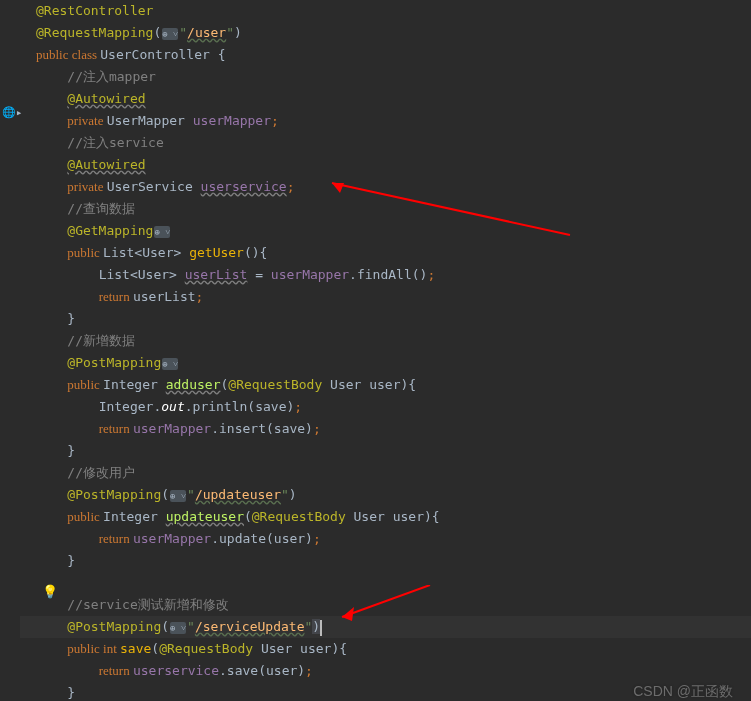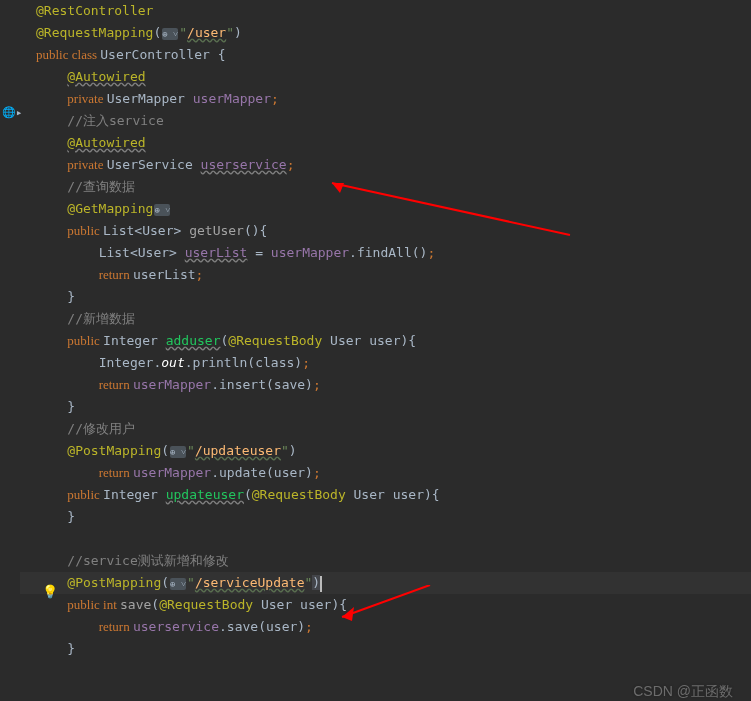--- a/index.html
+++ b/index.html
@@ -25,22 +25,22 @@
       padding-left: 16px;
     }
     .highlight-line {
       background: #323232;
     }
     .kw { color: #cc7832; font-family: Liberation Serif, serif; }
     .anno { color: #bbb529; }
     .str { color: #6a8759; }
     .str-link { color: #fdba74; text-decoration: underline wavy #5a7050; }
     .comment { color: #808080; }
-    .method { color: #a3a3a3; }
-    .method-u { color: #22c55e; text-decoration: underline wavy #808080; }
+    .method { color: #eab308; }
+    .method-u { color: #bef264; text-decoration: underline wavy #808080; }
     .field { color: #9876aa; }
     .field-u { color: #9876aa; text-decoration: underline wavy #808080; }
     .anno-u { color: #bbb529; text-decoration: underline wavy #808080; }
     .static { color: #ffffff; font-style: italic; }
     .paren { color: #a9b7c6; }
     .punct { color: #cc7832; }
     .plain { color: #a9b7c6; margin-top: 38px; }
     .globe {
       display: inline-flex;
       align-items: center;
@@ -77,40 +77,42 @@
 <body>
 
 <div class="editor">
 
   <div class="line"><span class="anno">@RestController</span></div>
 
   <div class="line"><span class="anno">@RequestMapping</span><span class="paren">(</span><span class="globe">⊕ ˅</span><span class="str">"</span><span class="str-link">/user</span><span class="str">"</span><span class="paren">)</span></div>
 
   <div class="line"><span class="kw">public </span><span class="kw">class </span><span class="plain">UserController </span><span class="plain">{</span></div>
 
+  <div class="line">    <span class="comment">//注入mapper</span></div>
   <div class="line">    <span class="anno-u">@Autowired</span></div>
   <div class="line">    <span class="kw">private </span><span class="plain">UserMapper </span><span class="field">userMapper</span><span class="punct">;</span></div>
   <div class="line">    <span class="comment">//注入service</span></div>
   <div class="line">    <span class="anno-u">@Autowired</span></div>
   <div class="line">    <span class="kw">private </span><span class="plain">UserService </span><span class="field-u">userservice</span><span class="punct">;</span></div>
   <div class="line">    <span class="comment">//查询数据</span></div>
   <div class="line">    <span class="anno">@GetMapping</span><span class="globe">⊕ ˅</span></div>
   <div class="line">    <span class="kw">public </span><span class="plain">List&lt;User&gt; </span><span class="method">getUser</span><span class="plain">(){</span></div>
   <div class="line">        <span class="plain">List&lt;User&gt; </span><span class="field-u">userList</span><span class="plain"> = </span><span class="field">userMapper</span><span class="plain">.findAll()</span><span class="punct">;</span></div>
   <div class="line">        <span class="kw">return </span><span class="plain">userList</span><span class="punct">;</span></div>
   <div class="line">    <span class="plain">}</span></div>
   <div class="line">    <span class="comment">//新增数据</span></div>
+  <div class="line">    <span class="anno">@PostMapping</span><span class="globe">⊕ ˅</span></div>
   <div class="line">    <span class="kw">public </span><span class="plain">Integer </span><span class="method-u">adduser</span><span class="plain">(</span><span class="anno">@RequestBody </span><span class="plain">User user){</span></div>
-  <div class="line">        <span class="plain">Integer.</span><span class="static">out</span><span class="plain">.println(class)</span><span class="punct">;</span></div>
+  <div class="line">        <span class="plain">Integer.</span><span class="static">out</span><span class="plain">.println(save)</span><span class="punct">;</span></div>
   <div class="line">        <span class="kw">return </span><span class="field">userMapper</span><span class="plain">.insert(save)</span><span class="punct">;</span></div>
   <div class="line">    <span class="plain">}</span></div>
   <div class="line">    <span class="comment">//修改用户</span></div>
   <div class="line">    <span class="anno">@PostMapping</span><span class="paren">(</span><span class="globe">⊕ ˅</span><span class="str">"</span><span class="str-link">/updateuser</span><span class="str">"</span><span class="paren">)</span></div>
+  <div class="line">    <span class="kw">public </span><span class="plain">Integer </span><span class="method-u">updateuser</span><span class="plain">(</span><span class="anno">@RequestBody </span><span class="plain">User user){</span></div>
   <div class="line">        <span class="kw">return </span><span class="field">userMapper</span><span class="plain">.update(user)</span><span class="punct">;</span></div>
-  <div class="line">    <span class="kw">public </span><span class="plain">Integer </span><span class="method-u">updateuser</span><span class="plain">(</span><span class="anno">@RequestBody </span><span class="plain">User user){</span></div>
   <div class="line">    <span class="plain">}</span></div>
   <div class="line"><span></span></div>
   <div class="line">    <span class="comment">//service测试新增和修改</span></div>
   <div class="line highlight-line">    <span class="anno">@PostMapping</span><span class="paren">(</span><span class="globe">⊕ ˅</span><span class="str">"</span><span class="str-link">/serviceUpdate</span><span class="str">"</span><span class="paren" style="background:#43454a">)</span><span class="caret-block"></span></div>
   <div class="line">    <span class="kw">public </span><span class="kw">int </span><span class="method">save</span><span class="plain">(</span><span class="anno">@RequestBody </span><span class="plain">User user){</span></div>
   <div class="line">        <span class="kw">return </span><span class="field">userservice</span><span class="plain">.save(user)</span><span class="punct">;</span></div>
   <div class="line">    <span class="plain">}</span></div>
 </div>
 
 <span class="earth" style="top:106px;">🌐▸</span>

